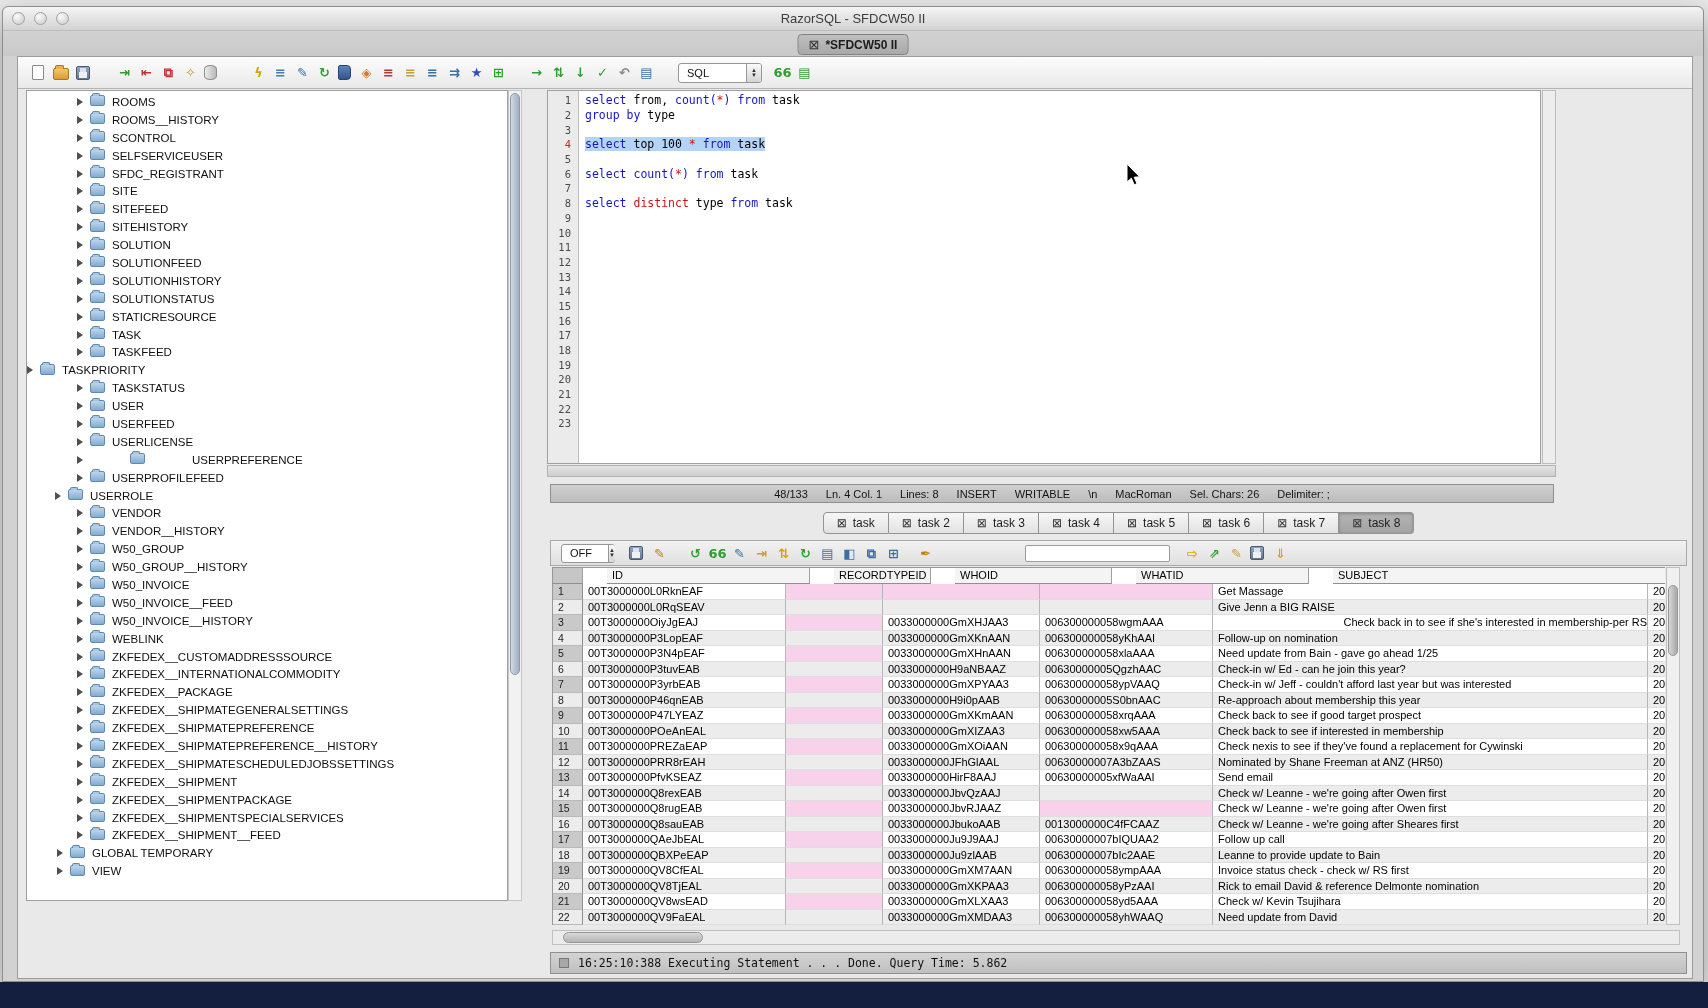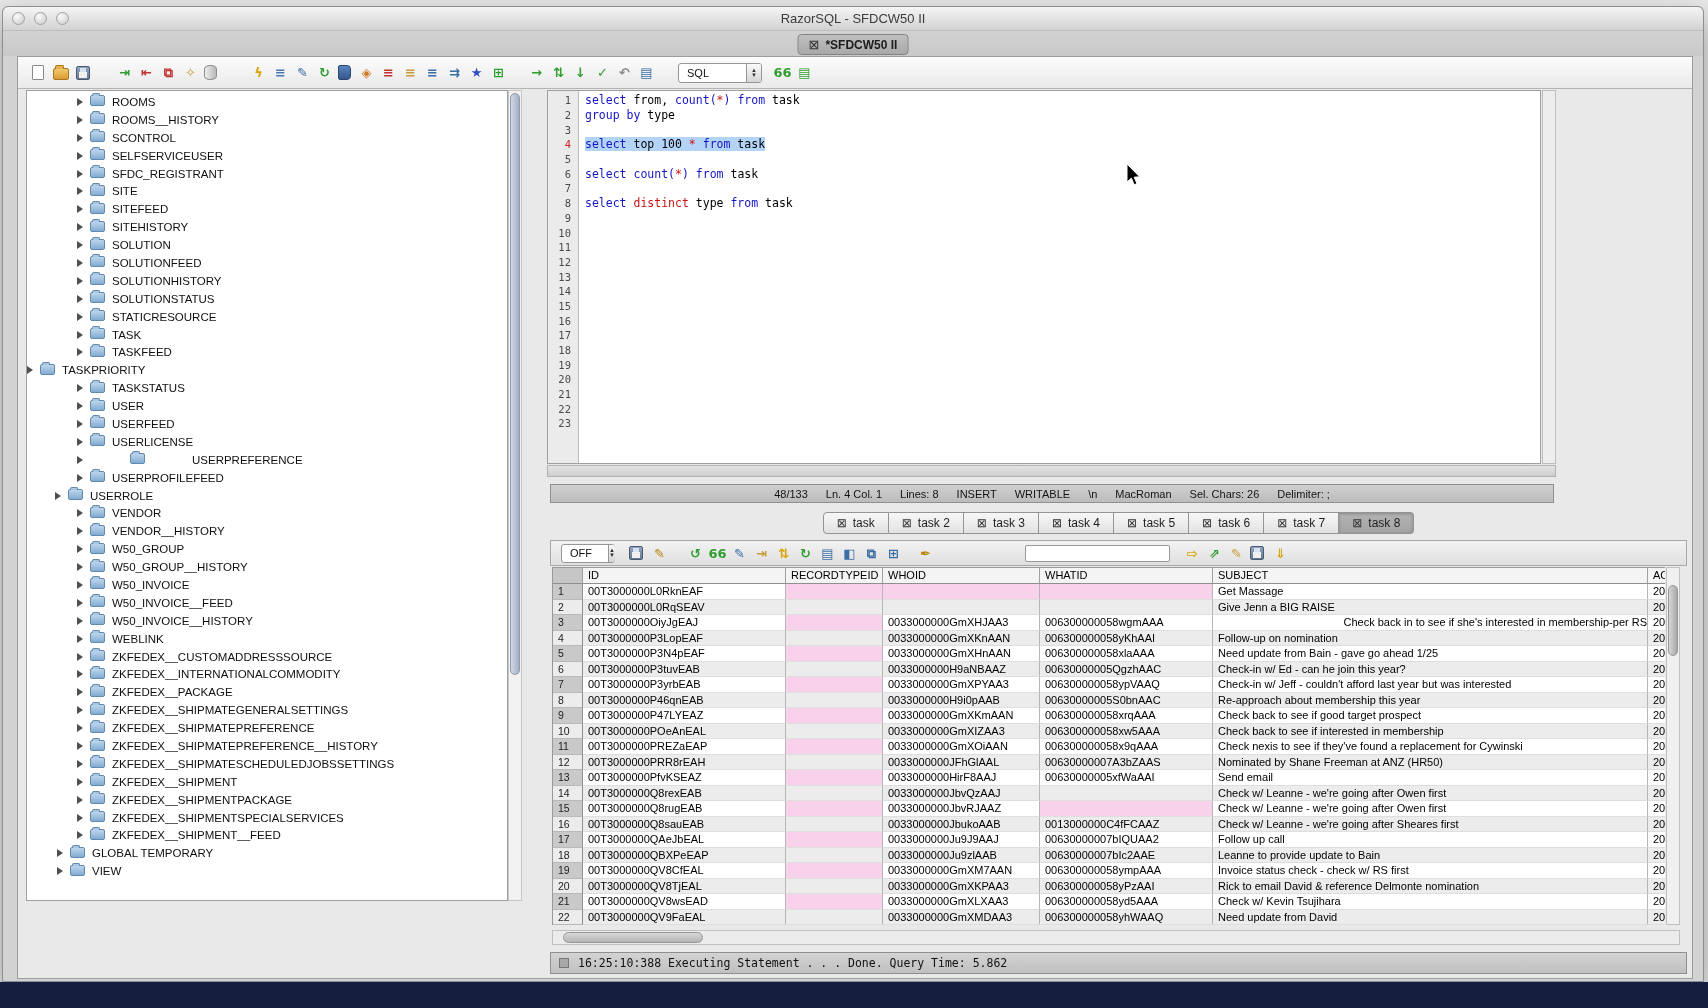--- a/index.html
+++ b/index.html
@@ -95,21 +95,21 @@
   .results{position:absolute;left:532px;top:483px;width:1137px;height:407px;}
   .rtoolbar{position:absolute;left:0;top:0;width:100%;height:26px;
     background:linear-gradient(#f2f2f2,#e0e0e0);border:1px solid #a8a8a8;
     display:flex;align-items:center;padding-left:10px;}
   .search-input{width:145px;height:17px;margin-left:86px;margin-right:6px;border:1px solid #9a9a9a;
     border-radius:2px;background:#fff;font-size:11px;padding:0 4px;}
   .grid{position:absolute;left:2px;top:27px;width:1113px;height:358px;background:#fff;
     border-left:1px solid #999;border-top:1px solid #999;overflow:hidden;font-size:11px;}
   .grow{display:flex;height:15.5px;}
   .grow.alt .gcell{background:#ececec;}
-  .ghead{display:flex;height:16px;}
+  .ghead{display:flex;height:16px;gap:24px;}
   .hcell{background:#f4f4f4;border-right:1px solid #a0a0a0;border-bottom:1px solid #8f8f8f;
     padding:1px 0 0 5px;font-size:11px;color:#000;white-space:nowrap;overflow:hidden;flex:none;}
   .hcell.numh{background:#c6c6c6;}
   .gcell{background:#fff;border-right:1px solid #b6b6b6;border-bottom:1px solid #dedede;
     padding:1px 0 0 5px;white-space:nowrap;overflow:hidden;flex:none;color:#000;}
   .gcell.num{background:#c9c9c9;border-right:1px solid #8f8f8f;border-bottom:1px solid #b9b9b9;
     color:#222;font-size:10.5px;}
   .gcell.null{background:#f8d2ea;}
   .grid-vscroll{position:absolute;left:1116px;top:27px;width:14px;height:358px;background:#f0f0f0;border:1px solid #c0c0c0;}
   .grid-vscroll .thumb{position:absolute;left:1px;top:17px;width:10px;height:71px;border-radius:6px;

